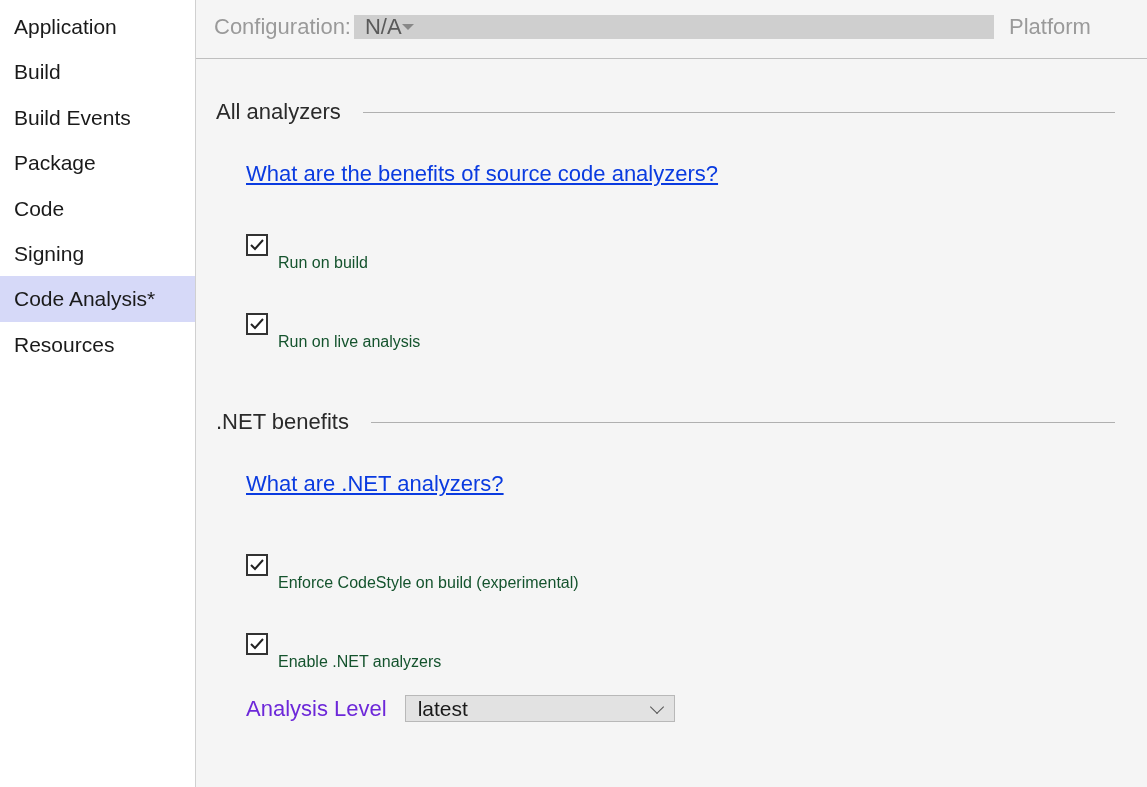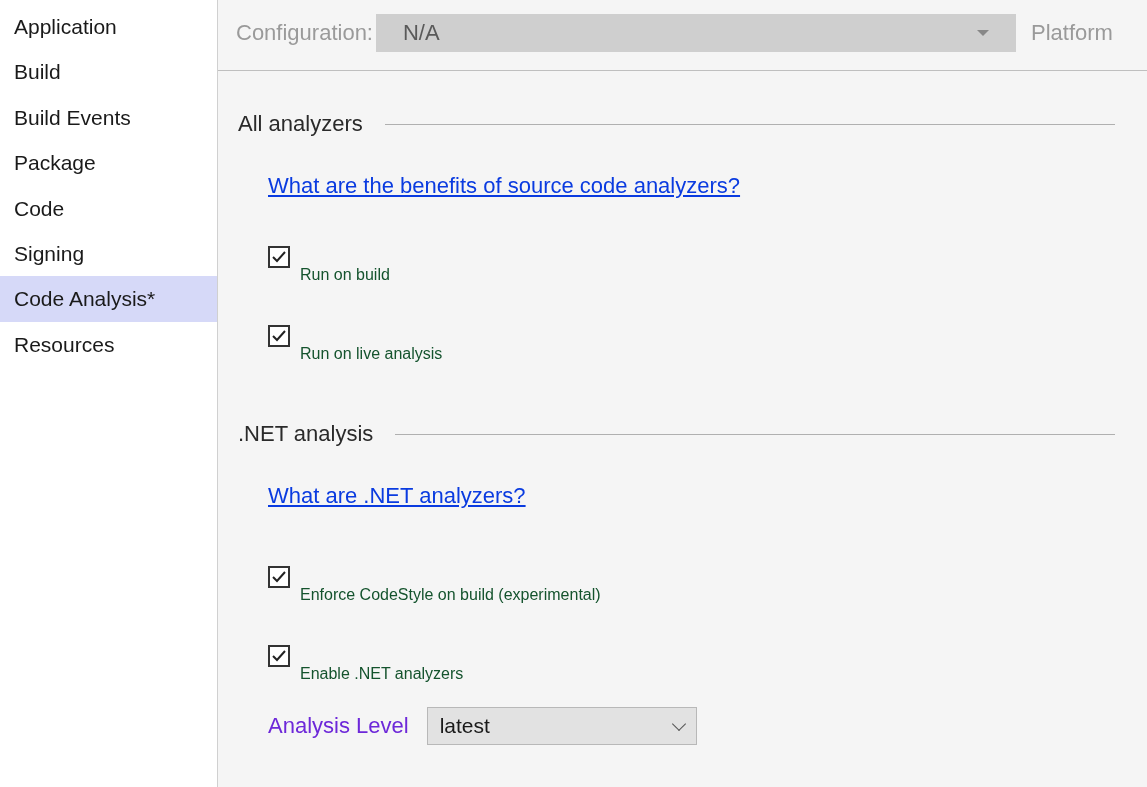--- a/index.html
+++ b/index.html
@@ -11,21 +11,21 @@
       font-family: "Segoe UI", Tahoma, sans-serif;
       font-size: 20px;
       color: #1a1a1a;
       background: #fff;
       width: 1147px;
       height: 787px;
       overflow: hidden;
       display: flex;
     }
     .sidebar {
-      width: 218px;
+      width: 196px;
       background: #ffffff;
       border-right: 1px solid #d0d0d0;
       padding-top: 4px;
     }
     .sidebar-item {
       padding: 8px 14px;
       cursor: pointer;
       font-size: 21px;
       line-height: 1.4;
     }
@@ -45,27 +45,26 @@
       padding: 14px 16px 18px 18px;
       border-bottom: 1px solid #bfbfbf;
       gap: 3px;
     }
     .top-bar label {
       color: #9a9a9a;
       font-size: 22px;
     }
     .config-select {
       flex: 1;
-      height: 38px;
+      height: 24px;
       background: #cfcfcf;
       border: 1px solid #cfcfcf;
       display: flex;
       align-items: center;
-      justify-content: space-between;
-      padding: 0 26px;
+      padding: 0 10px;
       color: #5a5a5a;
       font-size: 22px;
       max-width: 640px;
     }
     .chevron {
       width: 0;
       height: 0;
       border-left: 6px solid transparent;
       border-right: 6px solid transparent;
       border-top: 6px solid #888;
@@ -139,21 +138,21 @@
       gap: 18px;
       margin-left: 30px;
       margin-top: 10px;
     }
     .field-label {
       font-size: 22px;
       color: #6d28d9;
     }
     .dropdown {
       width: 270px;
-      height: 38px;
+      height: 27px;
       background: #e2e2e2;
       border: 1px solid #b8b8b8;
       display: flex;
       align-items: center;
       justify-content: space-between;
       padding: 0 12px;
       font-size: 21px;
       cursor: pointer;
     }
     .dropdown .chevron-small {
@@ -210,21 +209,21 @@
           <svg viewBox="0 0 16 16">
               <path d="M2 8 L6 12 L14 3" stroke="#222" stroke-width="2" fill="none"></path>
             </svg>
         </div>
         <span class="checkbox-label">Run on live analysis</span>
       </div>
     </div>
 
     <div class="section">
       <div class="section-header">
-        <span class="section-title">.NET analysis</span>
+        <span class="section-title">.NET benefits</span>
         <div class="section-line"></div>
       </div>
       <a class="link">What are .NET analyzers?</a>
       <div style="height:10px"></div>
       <div class="checkbox-row">
         <div class="checkbox">
           <svg viewBox="0 0 16 16">
               <path d="M2 8 L6 12 L14 3" stroke="#222" stroke-width="2" fill="none"></path>
             </svg>
         </div>

